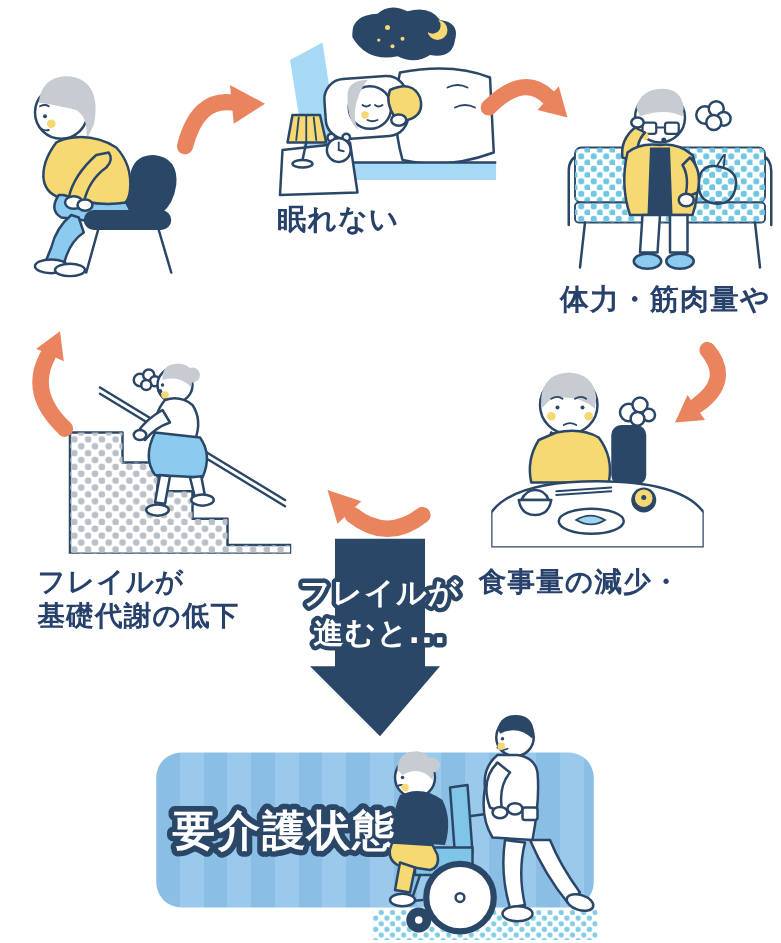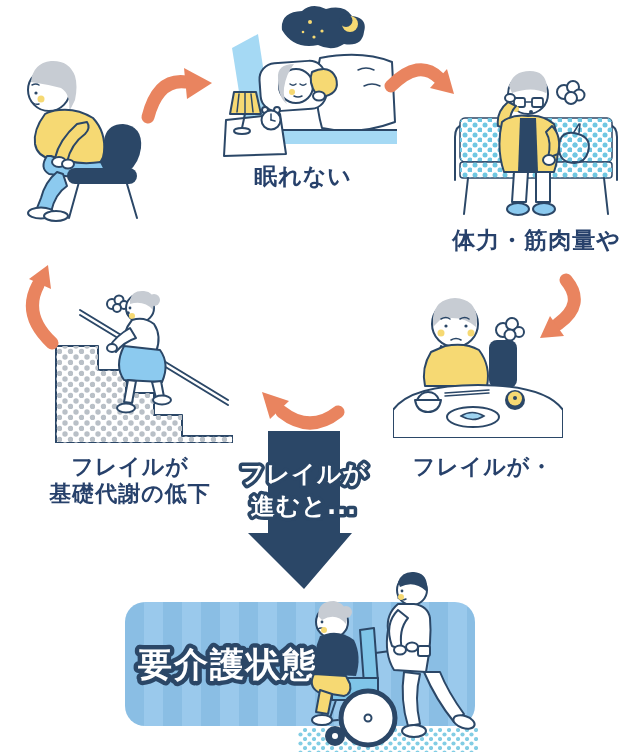--- a/index.html
+++ b/index.html
@@ -4,21 +4,21 @@
 <style>
   :root{
     --navy:#2b4767; --text-navy:#27416b; --orange:#e9845f; --yellow:#f6d973;
     --light-blue:#8ccaef; --pale-blue:#a5d9f4; --sky-blue:#7fc5e8;
     --gray-hair:#c7ccd3; --stripe-a:#8abee4; --stripe-b:#9ac9ec;
   }
   *{box-sizing:border-box;margin:0;padding:0}
   body{background:#fff;font-family:"DejaVu Sans","Liberation Sans",sans-serif}
   .stage{position:relative;width:625px;height:754px;background:#fff;overflow:hidden}
   .abs{position:absolute}
-  .lbl{position:absolute;color:var(--text-navy);font-weight:700;text-align:center;
+  .lbl{position:absolute;color:var(--text-navy);font-weight:700;text-align:left;
        letter-spacing:1px;line-height:1.22}
   .lbl.big{font-size:23px}
   .lbl.two{font-size:22px}
   
   .ln{stroke:var(--navy);stroke-width:2;fill:none;stroke-linecap:round;stroke-linejoin:round}
   .ln15{stroke:var(--navy);stroke-width:1.5;fill:none;stroke-linecap:round;stroke-linejoin:round}
   .fw{fill:#fff;stroke:var(--navy);stroke-width:2;stroke-linejoin:round}
   .fy{fill:var(--yellow);stroke:var(--navy);stroke-width:2;stroke-linejoin:round}
   .fb{fill:var(--light-blue);stroke:var(--navy);stroke-width:2;stroke-linejoin:round}
   .fsky{fill:var(--sky-blue);stroke:var(--navy);stroke-width:2;stroke-linejoin:round}
@@ -195,21 +195,21 @@
     <line class="ln15" x1="52" y1="108" x2="96" y2="105"></line>
     <path class="fw" d="M24,112 q4,-8 11,-8 q8,0 11,8 Z"></path>
     <path class="fw" d="M22,112 q2,12 13,12 q11,0 13,-12 Z"></path>
     <ellipse class="fw" cx="80" cy="129" rx="26" ry="10"></ellipse>
     <path d="M68,128 q11,-7 23,0 q-11,7 -23,0 Z" fill="#9fd4f1" stroke="#2b4767" stroke-width="1.5"></path>
     <circle class="fn" cx="122" cy="112" r="10"></circle>
     <circle class="fyp" cx="122" cy="110.5" r="7"></circle>
     <circle class="fn" cx="122" cy="110" r="2"></circle>
   </svg>
   <div class="lbl two" style="left:383px;top:454px;width:200px">
-    <div>フレイルが・</div>
+    <div>食事量の減少・</div>
   </div>
 
   <svg class="abs" style="left:252px;top:376px" width="95" height="60" viewBox="0 0 95 60">
     <path class="so" d="M86,36 Q58,58 30,36"></path>
     <polygon class="fo" points="10,16 18,43 37,25"></polygon>
   </svg>
 
   <svg class="abs" style="left:18px;top:288px" width="215" height="155" viewBox="0 0 215 155">
     <path d="M38,58 L80,58 L80,82 L108,82 L108,105 L136,105 L136,127 L164,127 L164,148 L215,148 L215,155 L38,155 Z" fill="#fff" stroke="#2b4767" stroke-width="2" stroke-linejoin="round"></path>
     <path d="M38,58 L80,58 L80,82 L108,82 L108,105 L136,105 L136,127 L164,127 L164,148 L215,148 L215,155 L38,155 Z" fill="url(#pdGray)" stroke="none"></path>

